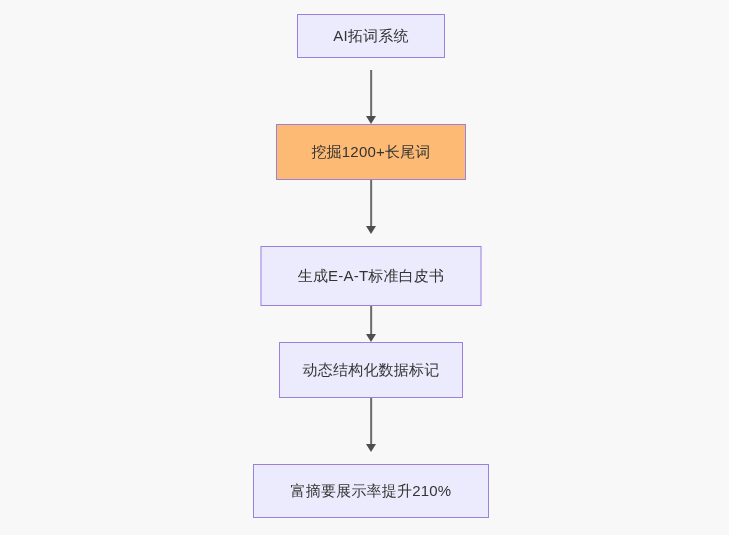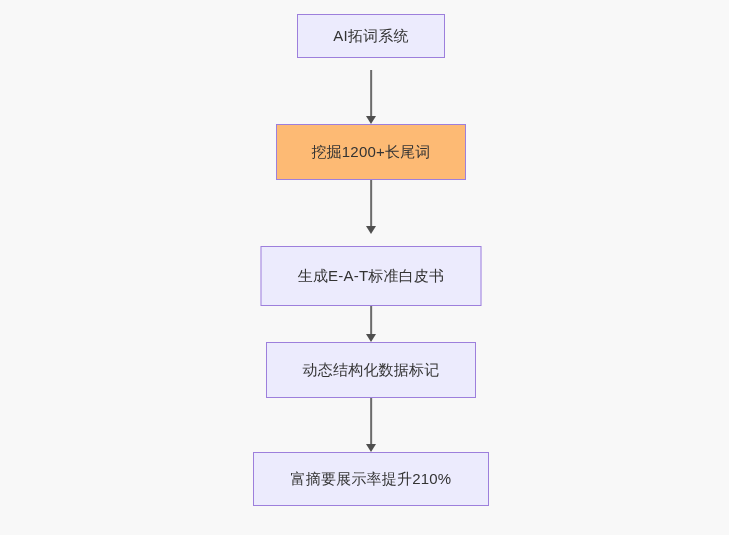--- a/index.html
+++ b/index.html
@@ -83,19 +83,19 @@
     </div>
     <div class="node" style="left: 371px; top: 14px; width: 148px; height: 44px; background: rgb(236, 235, 253); border-color: rgb(157, 127, 220); justify-content: center;">
       <span class="node-label" style="color: rgb(51, 51, 51);">AI拓词系统</span>
     </div>
     <div class="node" style="left: 371px; top: 124px; width: 190px; height: 56px; background: #fdba74; border-color: rgb(157, 127, 220);">
       <span class="node-label" style="color: rgb(51, 51, 51);">挖掘1200+长尾词</span>
     </div>
     <div class="node" style="left: 371px; top: 246px; width: 221px; height: 60px; background: rgb(236, 235, 253); border-color: rgb(157, 127, 220);">
       <span class="node-label" style="color: rgb(51, 51, 51);">生成E-A-T标准白皮书</span>
     </div>
-    <div class="node" style="left: 371px; top: 342px; width: 210px; height: 56px; background: rgb(236, 235, 253); border-color: rgb(157, 127, 220);">
+    <div class="node" style="left: 371px; top: 342px; width: 184px; height: 56px; background: rgb(236, 235, 253); border-color: rgb(157, 127, 220);">
       <span class="node-label" style="color: rgb(51, 51, 51);">动态结构化数据标记</span>
     </div>
-    <div class="node" style="left: 371px; top: 452px; width: 236px; height: 54px; background: rgb(236, 235, 253); border-color: rgb(157, 127, 220);">
+    <div class="node" style="left: 371px; top: 464px; width: 236px; height: 54px; background: rgb(236, 235, 253); border-color: rgb(157, 127, 220);">
       <span class="node-label" style="color: rgb(51, 51, 51);">富摘要展示率提升210%</span>
     </div>
   </div>
 
 </body></html>

